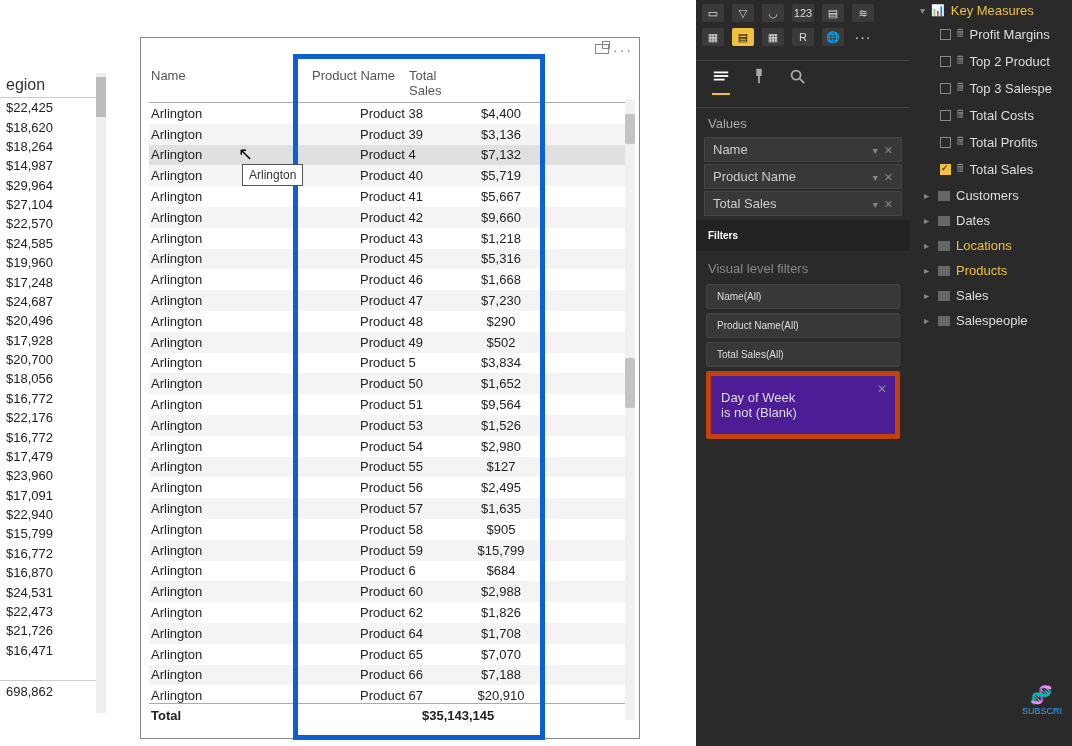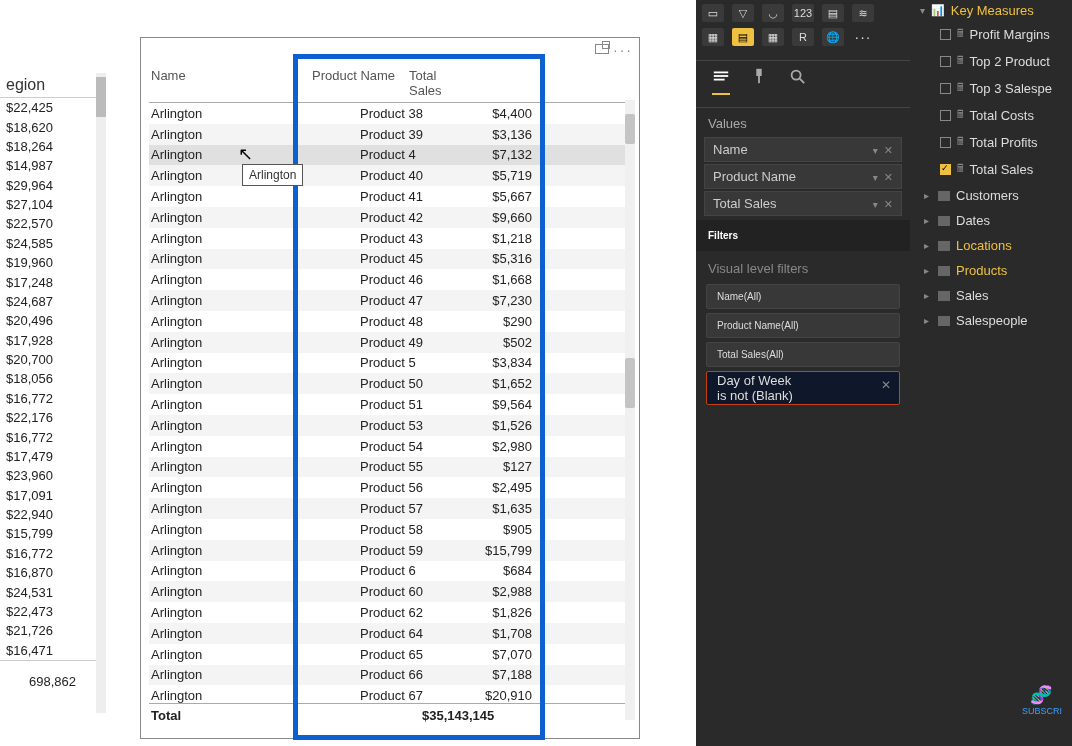--- a/index.html
+++ b/index.html
@@ -2,21 +2,21 @@
 <html><head>
 <meta charset="utf-8">
 <style>
 * { box-sizing: border-box; margin: 0; padding: 0; font-family: "Segoe UI", Arial, sans-serif; }
 body { background: #fff; width: 1072px; height: 746px; overflow: hidden; position: relative; }
 
 
 .left-partial { position: absolute; left: 0; top: 73px; width: 105px; }
 .left-partial .hdr { font-size: 16px; color: #333; padding: 3px 6px; border-bottom: 1px solid #ccc; }
 .left-partial .val { font-size: 13px; color: #222; padding: 2.2px 6px; text-align: left; }
-.left-partial .total { margin-top: 0; font-size: 13px; color: #222; padding: 13px 6px; border-top: 1px solid #ccc; text-align: center; }
+.left-partial .total { margin-top: 20px; font-size: 13px; color: #222; padding: 3px 6px; border-top: 1px solid #ccc; }
 .left-scroll { position: absolute; left: 96px; top: 73px; width: 10px; height: 640px; background: #eee; }
 .left-scroll .thumb { position: absolute; left: 0; width: 10px; background: #bbb; }
 
 
 .card { position: absolute; left: 140px; top: 37px; width: 500px; height: 702px; border: 1px solid #888; background: #fff; }
 .card .focus-icon { position: absolute; right: 30px; top: 6px; width: 14px; height: 10px; border: 1px solid #888; }
 .card .focus-icon::after { content:""; position:absolute; width:6px;height:6px;border:1px solid #888; top:-4px; right:-2px; }
 .card .dots-icon { position: absolute; right: 6px; top: 4px; color: #888; font-size: 14px; letter-spacing: 2px; }
 
 .tbl { position: absolute; left: 8px; top: 30px; width: 480px; height: 640px; }
@@ -25,21 +25,21 @@
 .tbl-head .col2 { width: 97px; }
 .tbl-head .col3 { width: 60px; text-align: left; }
 
 .tbl-body { height: 600px; overflow: hidden; }
 .tbl-row { display: flex; font-size: 13px; color: #222; height: 20.8px; align-items: center; }
 .tbl-row:nth-child(odd) { background: #fff; }
 .tbl-row:nth-child(even) { background: #f4f4f4; }
 .tbl-row.hl { background: #e0e0e0 !important; }
 .tbl-row .c1 { width: 163px; padding-left: 2px; }
 .tbl-row .c2 { width: 110px; margin-left: 48px; }
-.tbl-row .c3 { width: 62px; text-align: right; }
+.tbl-row .c3 { width: 62px; text-align: center; }
 
 .tbl-total { display: flex; font-size: 13px; color: #222; border-top: 1px solid #aaa; padding-top: 4px; font-weight: 600; }
 .tbl-total .c1 { width: 163px; padding-left: 2px;}
 .tbl-total .c2 { width: 110px; }
 .tbl-total .c3 { width: 62px; text-align: right; }
 
 .card-scroll { position: absolute; right: 4px; top: 62px; width: 10px; height: 620px; background: #f0f0f0; }
 .card-scroll .thumb { position: absolute; width: 10px; background: #c4c4c4; border-radius: 2px; }
 
 .highlight-box { position: absolute; left: 293px; top: 54px; width: 252px; height: 686px; border: 5px solid #0c60d0; pointer-events: none; }
@@ -63,21 +63,21 @@
 
 .section-title { font-size: 13px; color: #aaa; padding: 8px 12px 4px 12px; }
 .well-item { display:flex; justify-content:space-between; align-items:center; background:#383838; margin: 2px 8px; padding: 4px 8px; font-size:13px; border: 1px solid #444; }
 .well-item .chev { color:#888; font-size:10px; }
 .well-item .x { color:#888; font-size:11px; margin-left:6px; }
 
 .filters-hdr { background:#222; font-size:10px; color:#fff; font-weight:600; padding: 10px 12px; margin-top: 4px; }
 .filter-sub { font-size: 13px; color: #888; padding: 10px 12px 4px 12px; }
 .filter-pill { background:#383838; margin: 4px 10px; padding: 6px 10px; font-size:10px; color:#ddd; border:1px solid #444; border-radius:2px; }
 .filter-drop { color:#777; font-size:13px; padding: 10px 12px; }
-.filter-report { background:#0f172a; margin: 4px 10px; padding: 1px 10px; font-size:13px; color:#ddd; border:1px solid #c2410c; border-radius:2px; position:relative; }
+.filter-report { background:#4c1d95; margin: 4px 10px; padding: 14px 10px; font-size:13px; color:#ddd; border:5px solid #c2410c; border-radius:2px; position:relative; }
 .filter-report .x { position:absolute; right:8px; top:6px; color:#888; font-size:12px; }
 
 
 .fields-panel { position: absolute; left: 910px; top: 0; width: 162px; height: 746px; background: #2a2a2a; color: #ccc; }
 .km-header { display:flex; align-items:center; gap:6px; font-size:13px; color:#f0c040; padding: 3px 10px; }
 .km-header .chev { font-size:10px; color:#888; }
 .field-item { display:flex; align-items:center; gap:6px; font-size:13px; padding: 4px 4px 4px 30px; color:#ddd; }
 .field-item .cb { width:11px; height:11px; border:1px solid #888; display:inline-block; }
 .field-item .cb.checked { background:#f0c040; border-color:#f0c040; position:relative; }
 .field-item .cb.checked::after { content:"✓"; color:#000; font-size:9px; position:absolute; left:0; top:-2px; }

